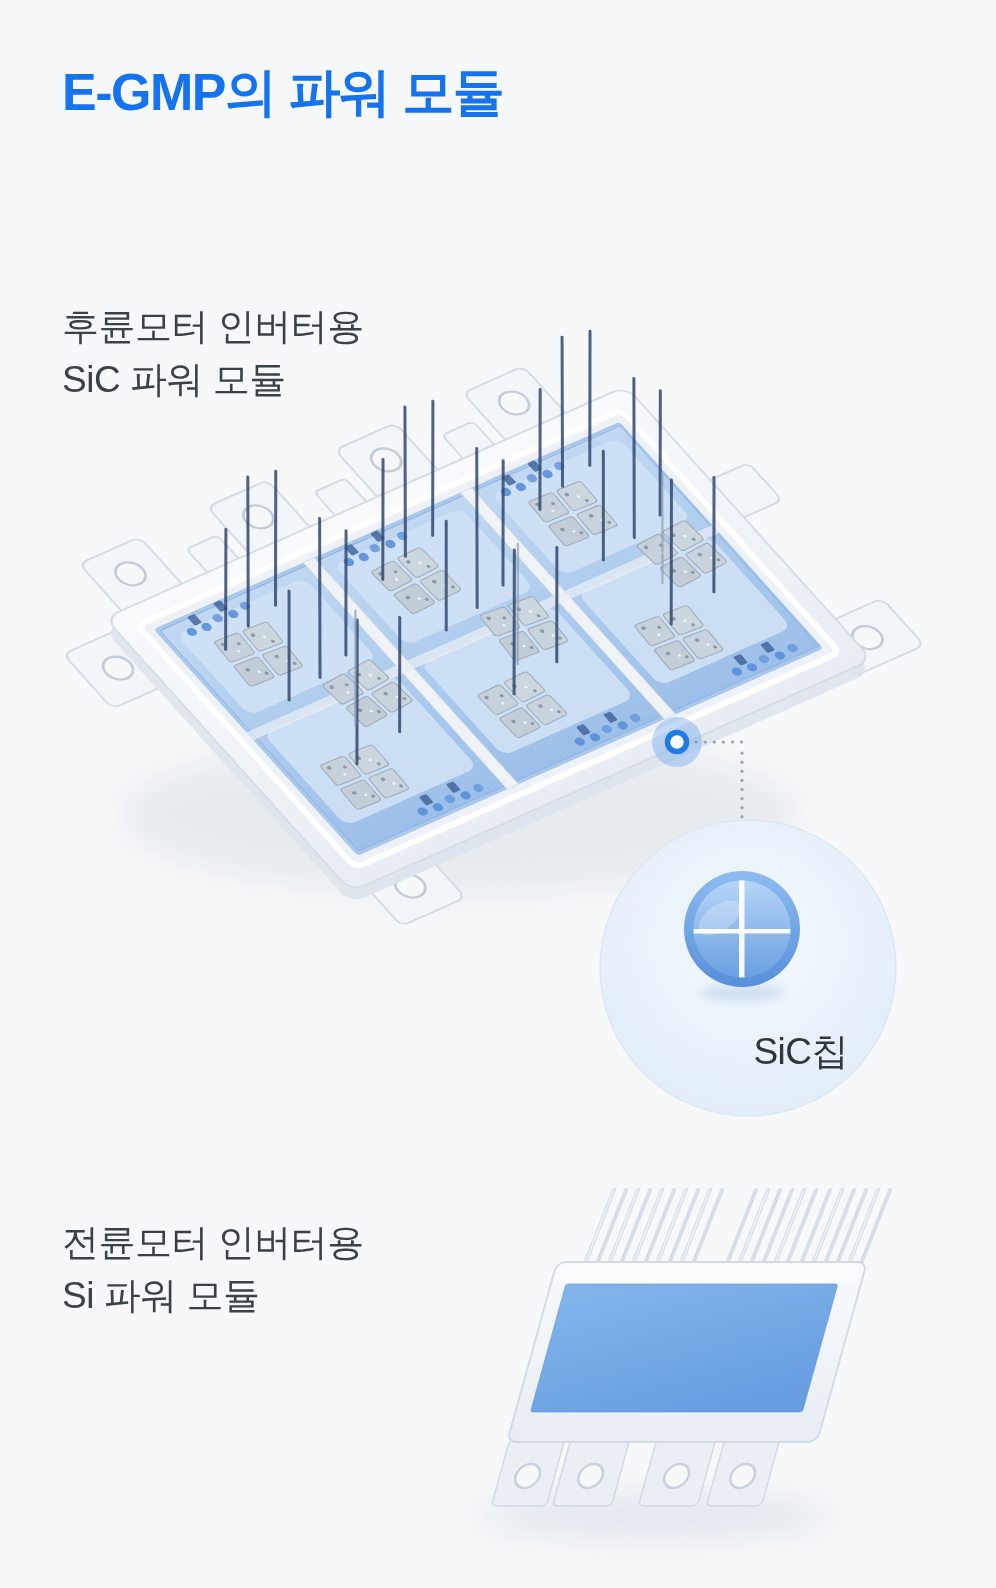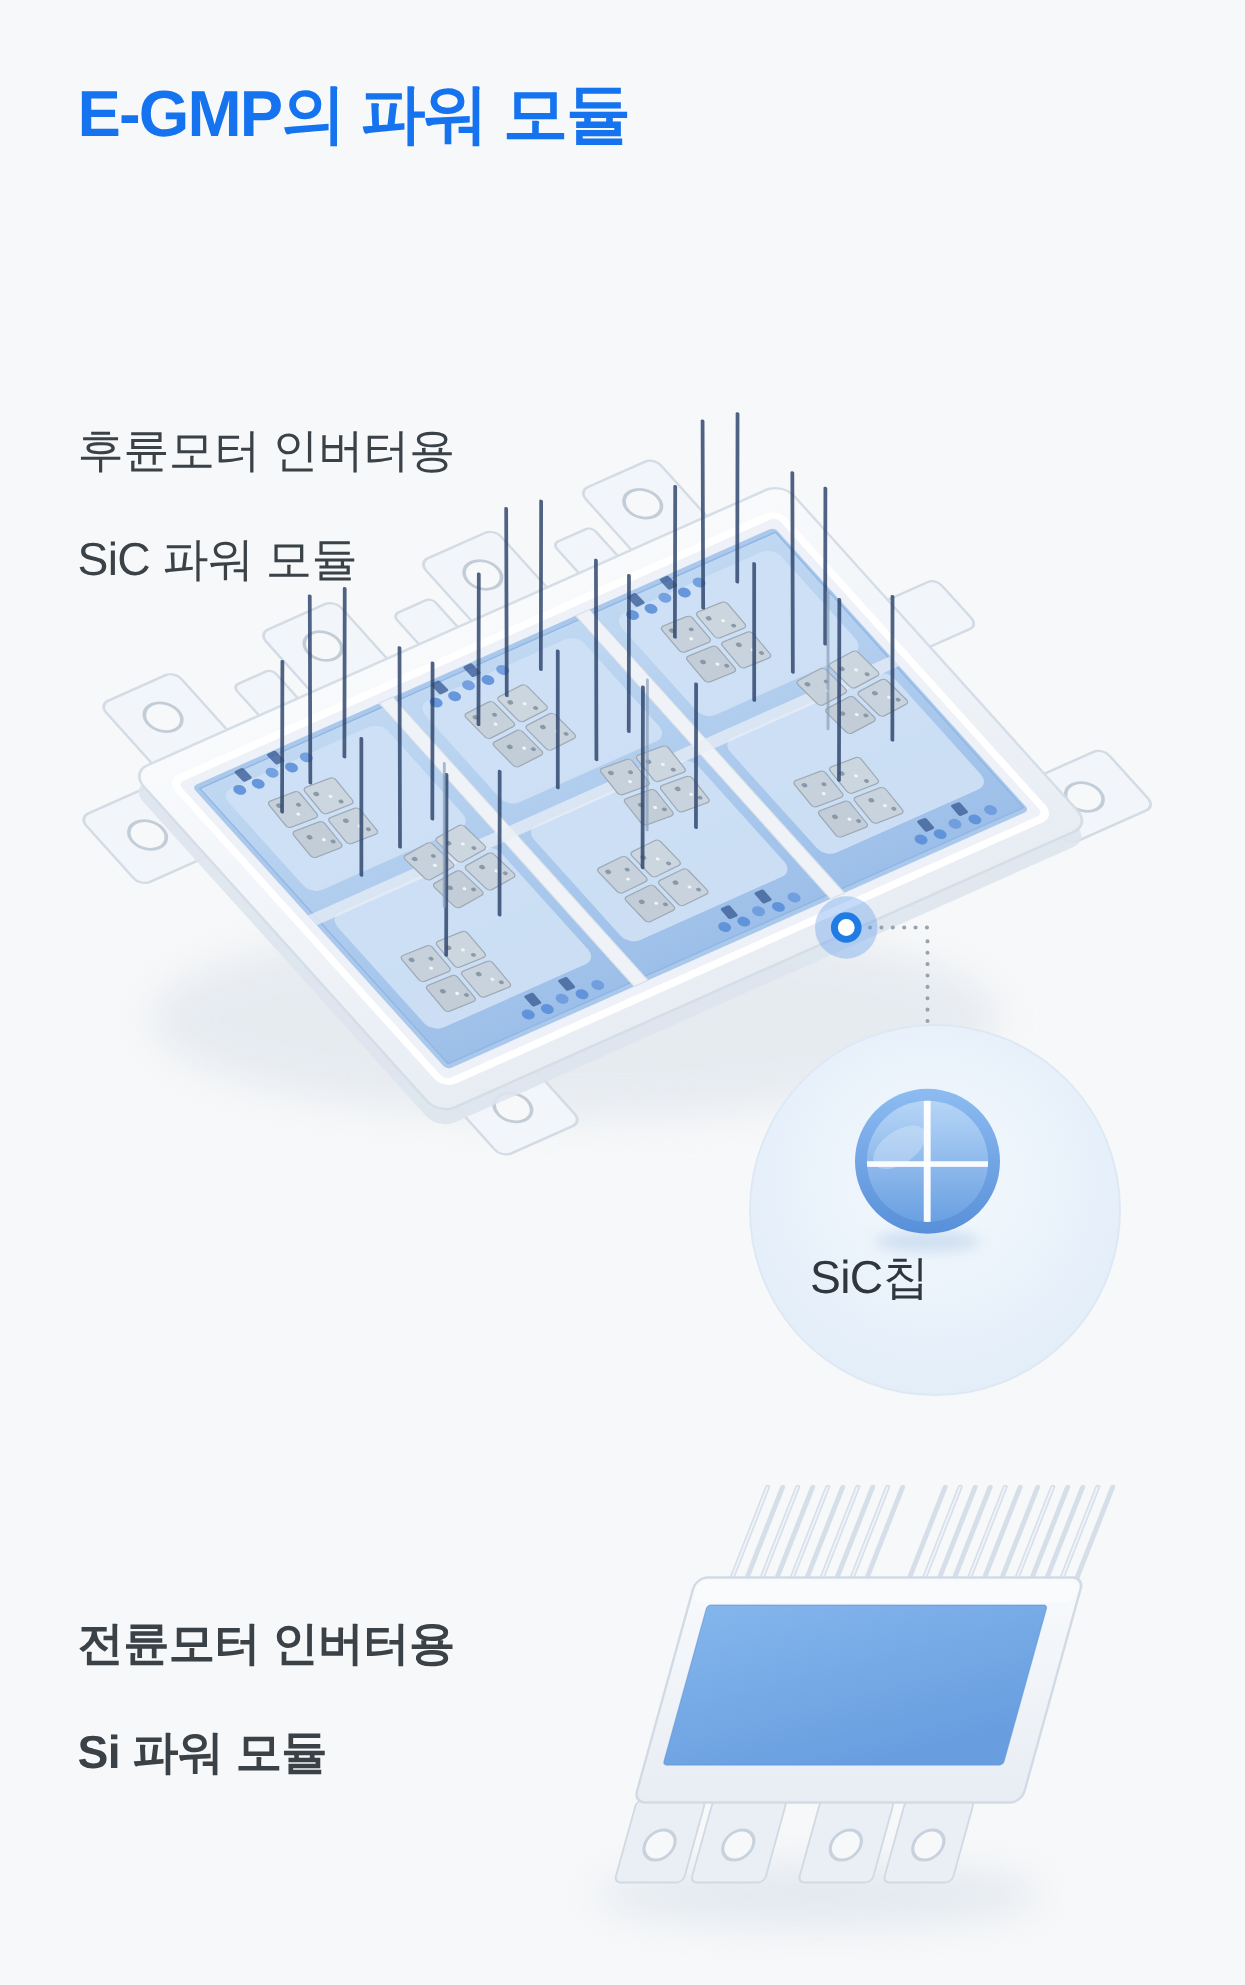--- a/index.html
+++ b/index.html
@@ -14,26 +14,26 @@
     position:absolute;left:62px;top:44px;
     font-size:52px;line-height:96px;font-weight:700;
     letter-spacing:-1.5px;color:#1573f0;margin:0;
   }
   .title span{display:block;}
   .section-label{
     position:absolute;left:62px;
     font-size:37px;line-height:53px;font-weight:500;
     letter-spacing:-0.5px;color:#3a4147;
   }
-  .section-label span{display:block;margin-top:34px;}
+  .section-label span{display:block;}
   .label-sic{top:300px;}
-  .label-si{top:1254px;font-weight:bold;}
+  .label-si{top:1216px;}
   .chip-caption{
-    position:absolute;left:648px;top:1000px;width:200px;
-    text-align:left;font-size:37px;line-height:44px;
+    position:absolute;left:648px;top:1030px;width:200px;
+    text-align:right;font-size:37px;line-height:44px;
     font-weight:500;color:#2f363d;letter-spacing:-0.5px;
   }
   svg.canvas{position:absolute;left:0;top:0;}
 </style>
 </head>
 <body>
 
 <div class="page">
 
   <h1 class="title">

